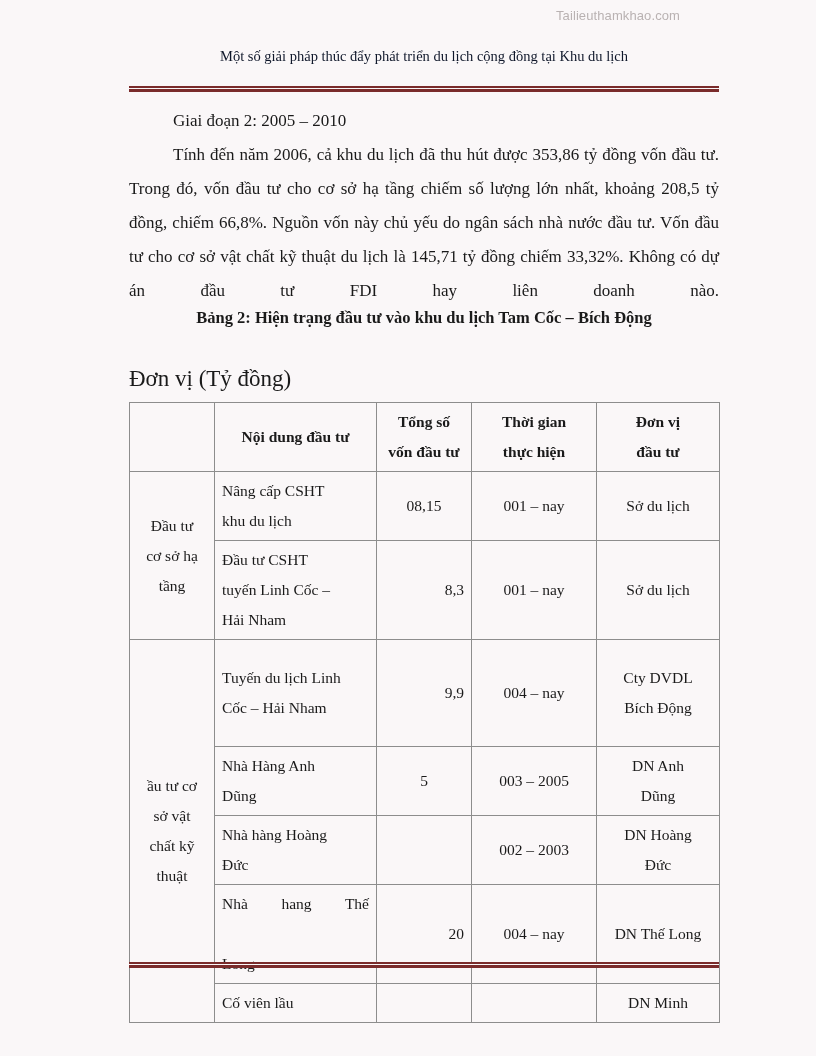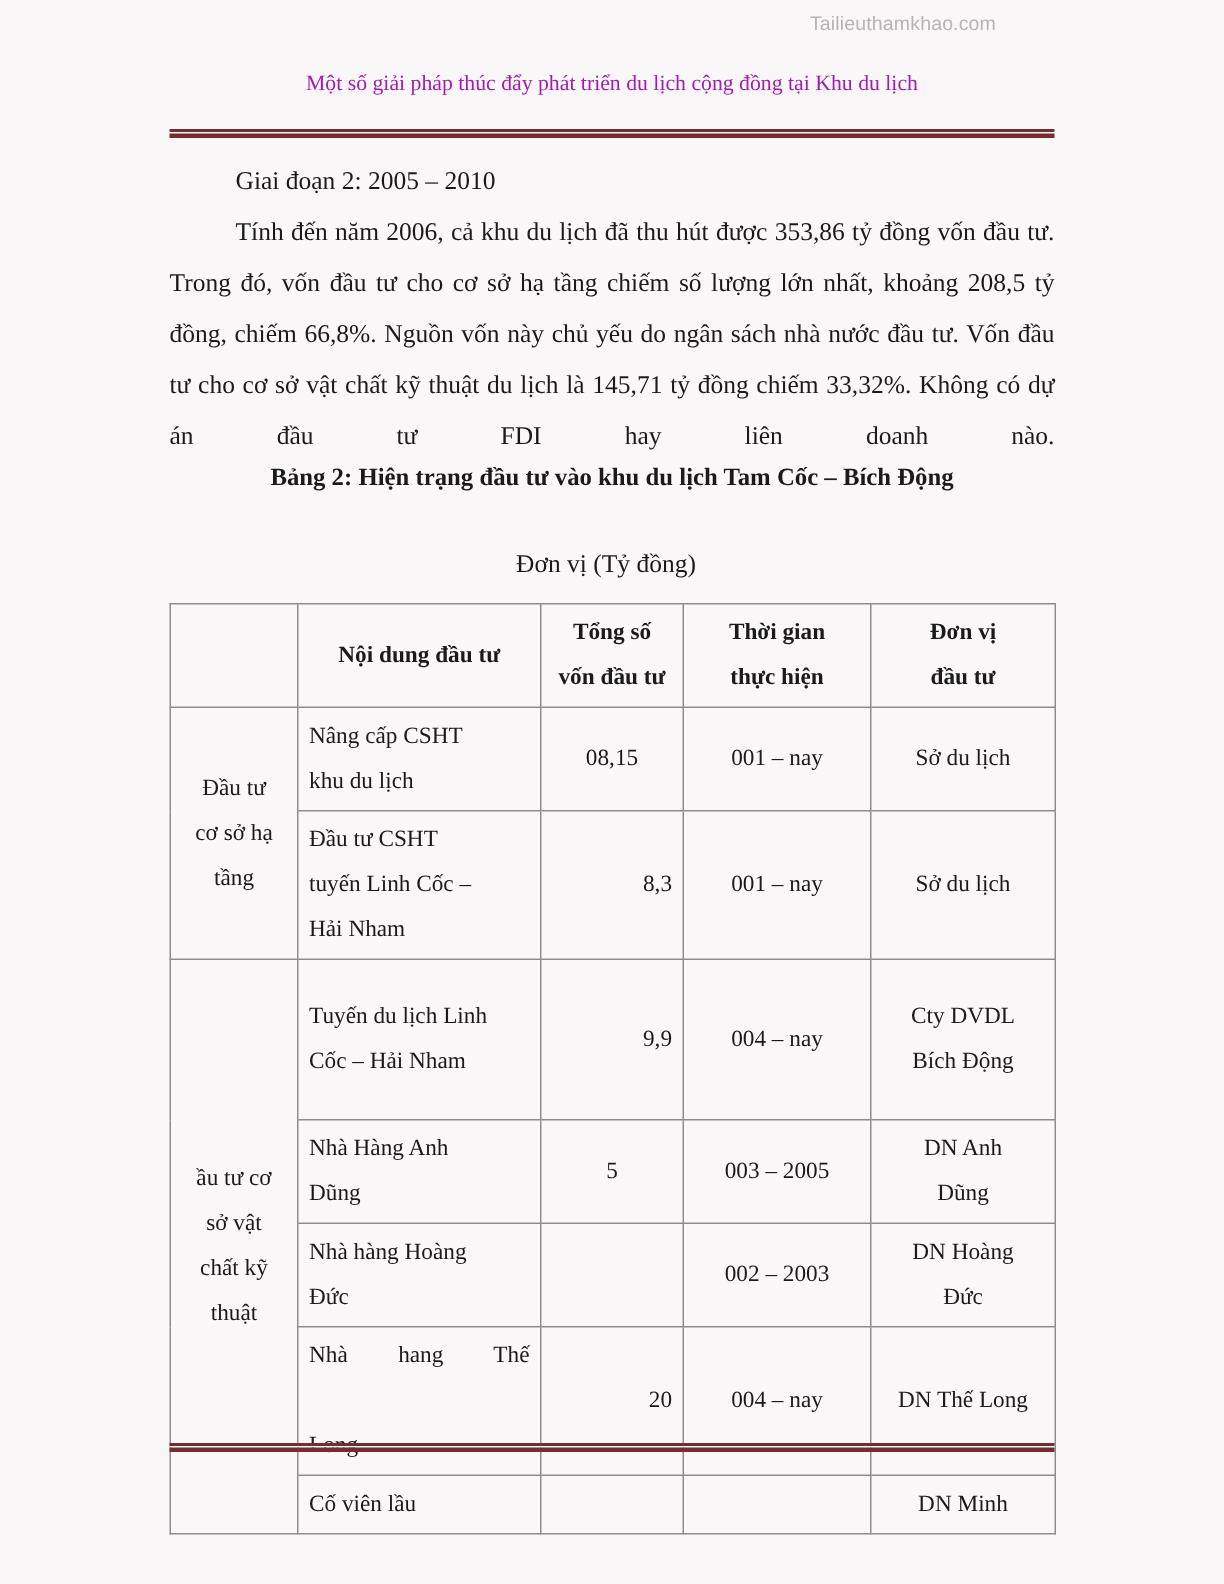--- a/index.html
+++ b/index.html
@@ -11,21 +11,21 @@
     height: 1056px;
     background: #faf7f8;
     font-family: "Liberation Serif", "DejaVu Serif", serif;
     color: #1a1a1a;
     overflow: hidden;
     position: relative;
   }
 
   .page {
     position: absolute;
-    left: 0; top: 0;
+    left: 16px; top: 0;
     width: 686px;
     height: 1056px;
     box-sizing: border-box;
   }
 
   
   .watermark {
     position: absolute;
     right: 22px;
     top: 8px;
@@ -38,21 +38,21 @@
 
   
   .running-head {
     position: absolute;
     left: 113px;
     top: 46px;
     width: 590px;
     text-align: center;
     font-size: 14.5px;
     line-height: 20px;
-    color: #a21caf;
+    color: #0f172a;
   }
   .running-head .line2 { display: block; }
 
   .rule-top {
     position: absolute;
     left: 113px;
     top: 86px;
     width: 590px;
     height: 6px;
   }
@@ -101,22 +101,22 @@
     text-align: center;
     font-weight: bold;
     font-size: 16.5px;
     line-height: 31px;
   }
   .unit-note {
     position: absolute;
     left: 113px;
     top: 366px;
     width: 590px;
-    text-align: center;
-    font-size: 17px;
+    text-align: left;
+    font-size: 23px;
     padding-right: 8px;
     box-sizing: border-box;
   }
 
   
   .tbl-wrap {
     position: absolute;
     left: 113px;
     top: 402px;
     width: 590px;

